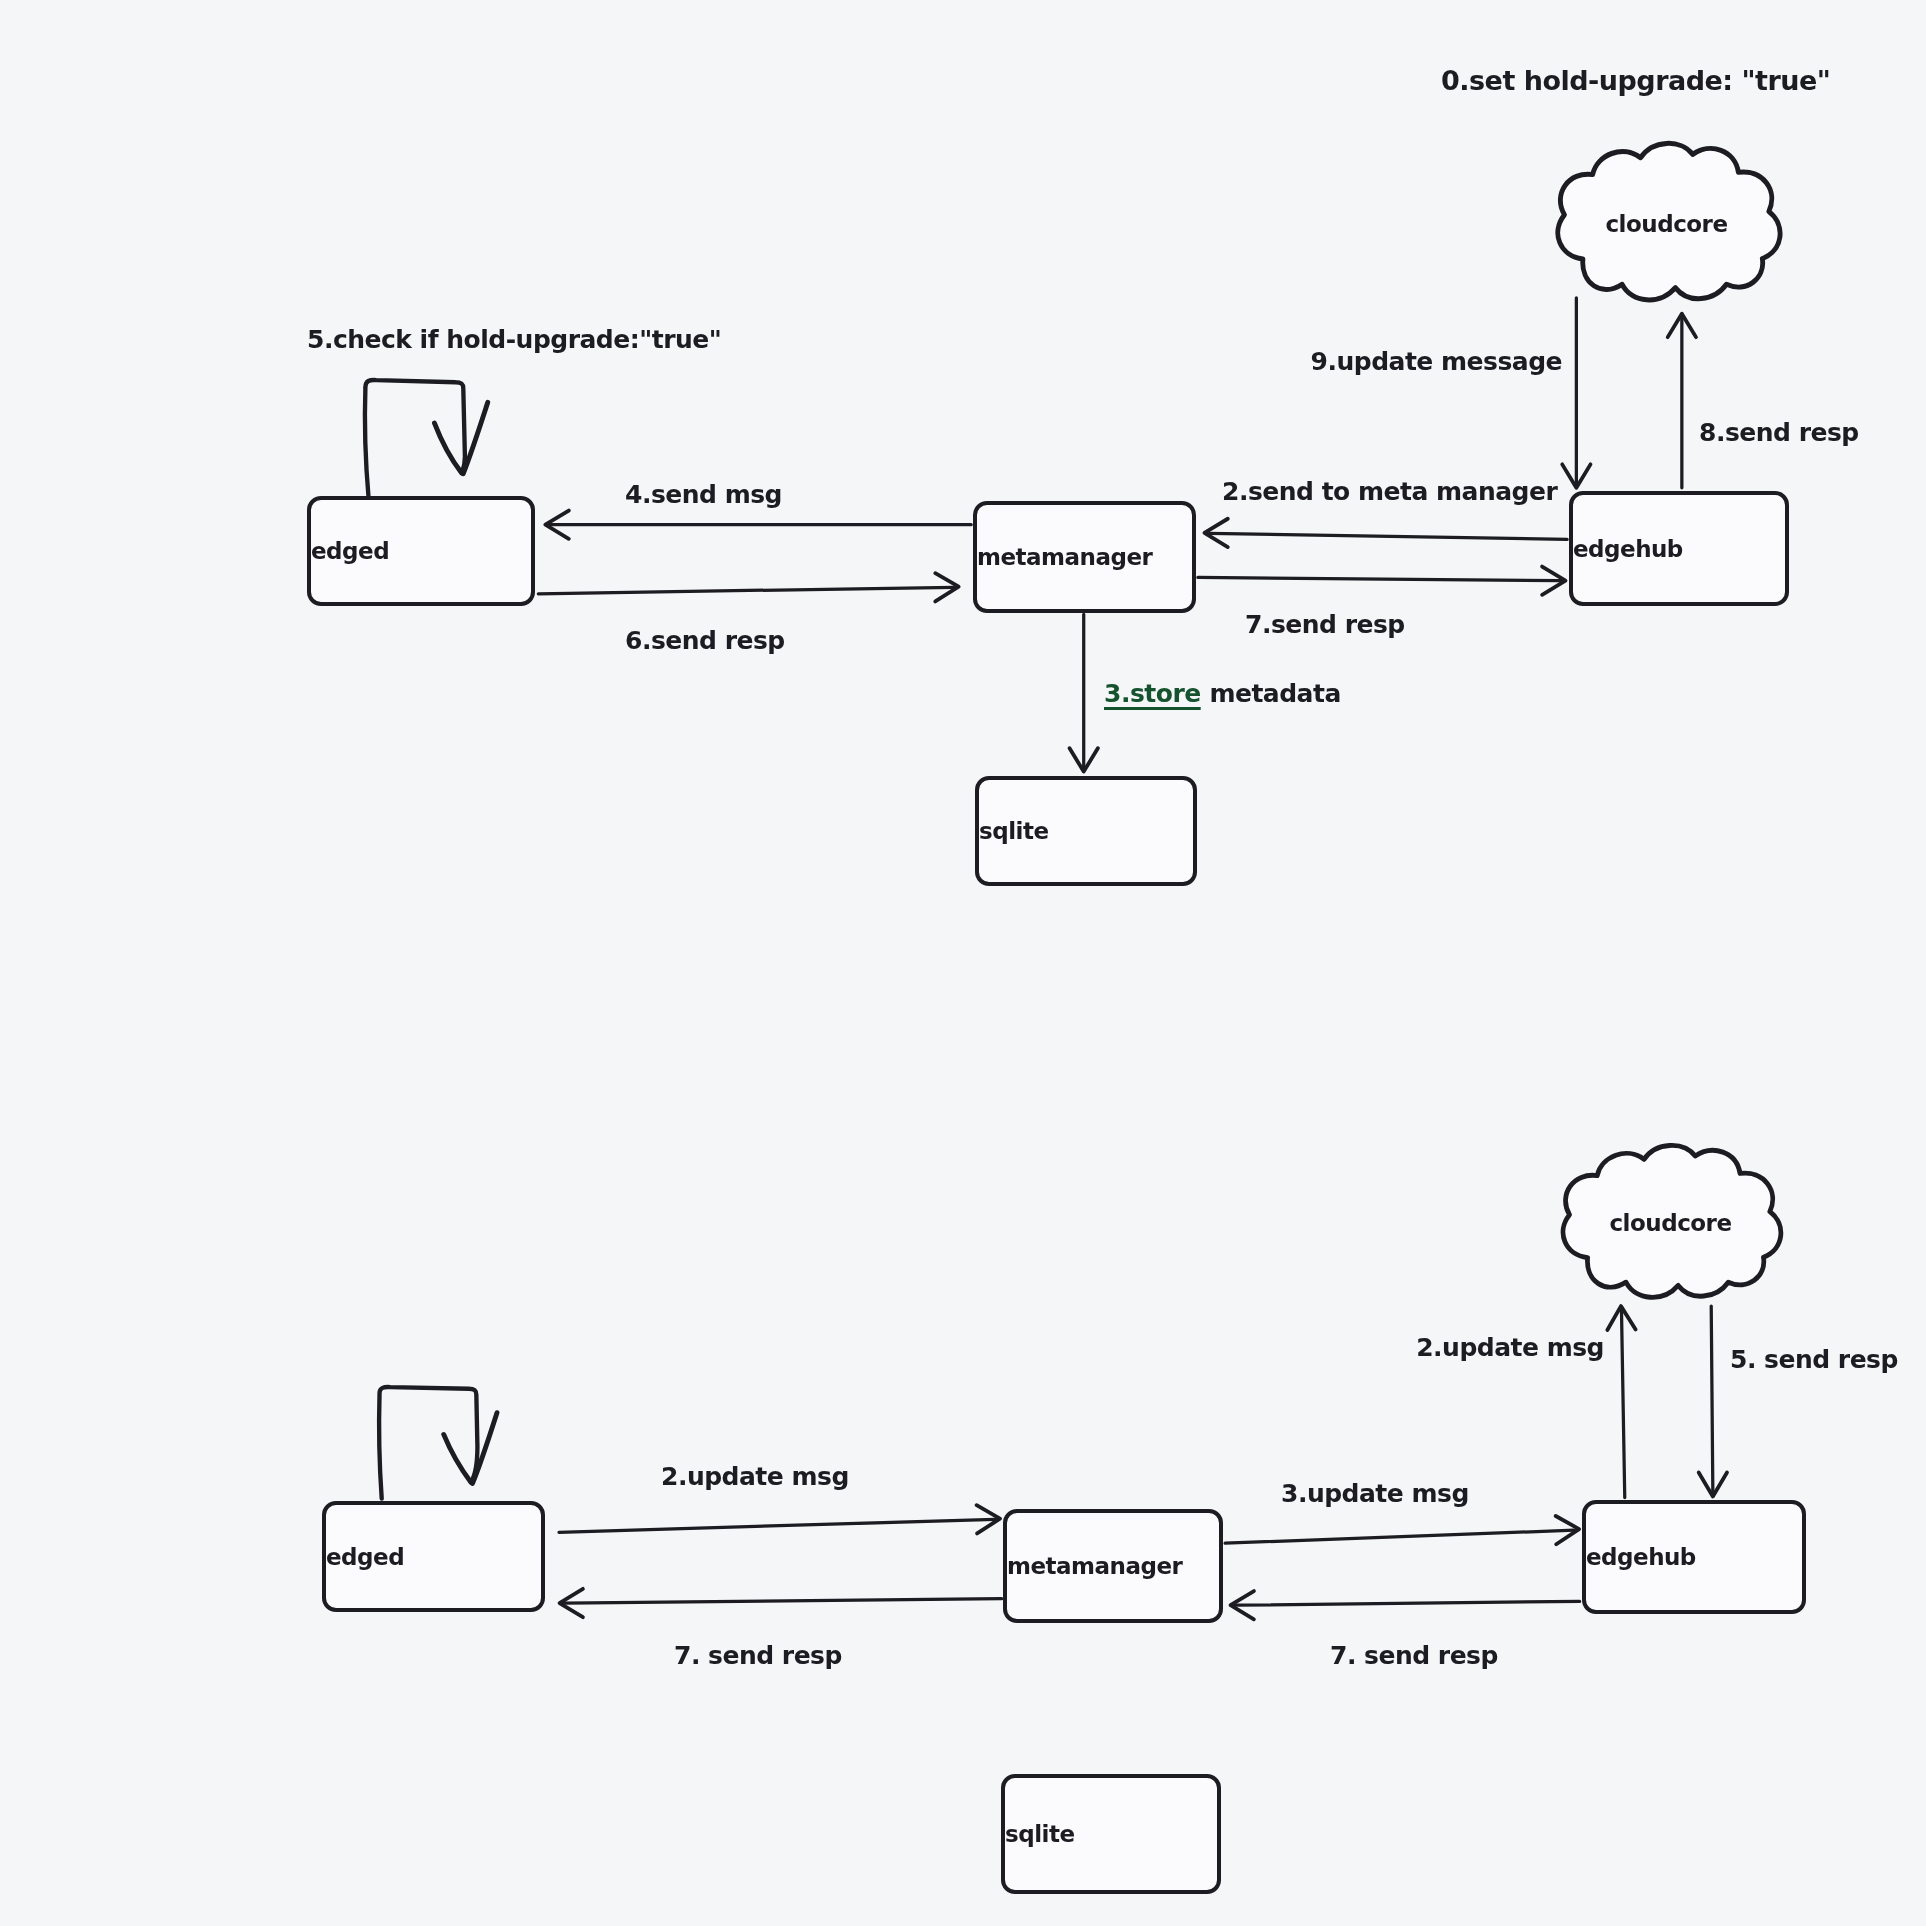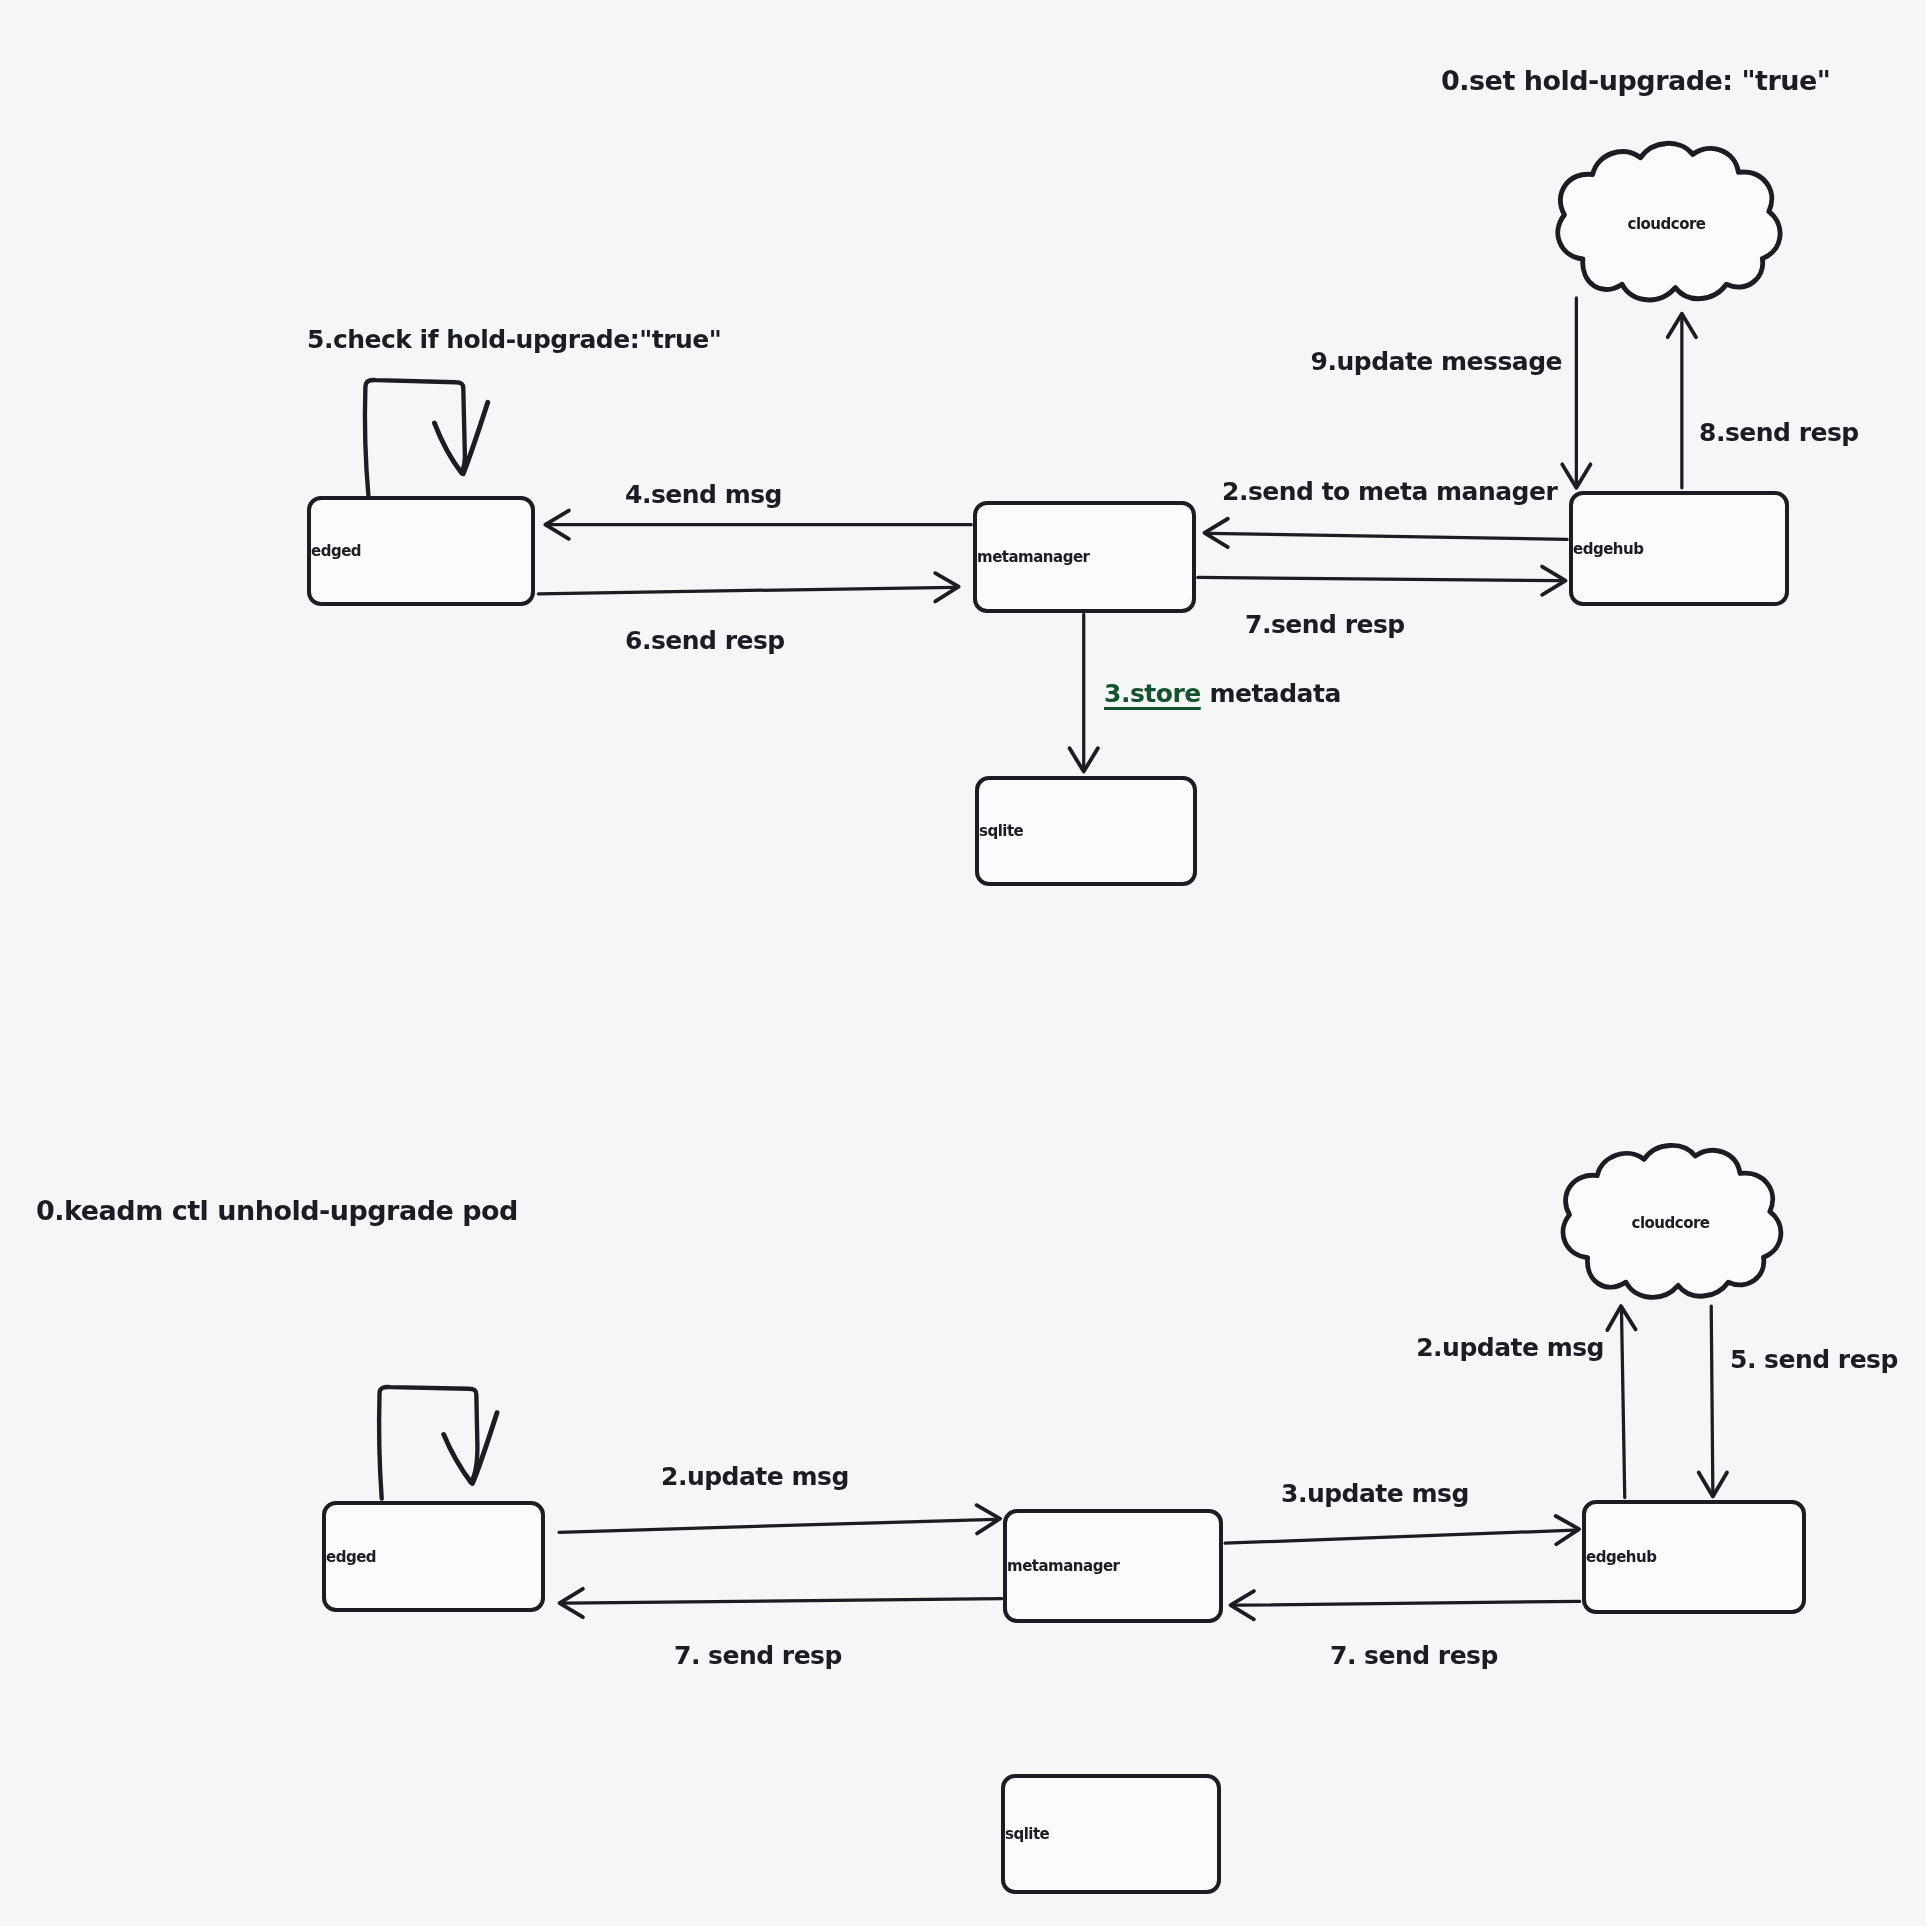--- a/index.html
+++ b/index.html
@@ -15,21 +15,21 @@
   .shape{fill:#fbfbfd;stroke:#1c1c22;stroke-linejoin:round;}
   .node{
     position:absolute;
     border:4.4px solid #1c1c22;
     border-radius:14px;
     background:#fbfbfd;
     display:flex;align-items:center;
     box-sizing:border-box;
   }
   .node-label,.cloud-label{
-    font-weight:700;font-size:15px;color:#1c1c22;letter-spacing:-0.5px;white-space:nowrap;
+    font-weight:700;font-size:23px;color:#1c1c22;letter-spacing:-0.5px;white-space:nowrap;
   }
   .cloud-label-wrap{
     position:absolute;display:flex;align-items:center;justify-content:center;
   }
   .lbl{
     position:absolute;
     font-weight:700;font-size:25px;color:#1c1c22;letter-spacing:-0.5px;
     white-space:nowrap;
   }
   .title{font-size:27px;}
@@ -180,21 +180,20 @@
   <div class="node" style="left:1582px;top:1500px;width:224px;height:114px;">
     <span class="node-label">edgehub</span>
   </div>
   <div class="node" style="left:1001px;top:1774px;width:220px;height:120px;">
     <span class="node-label">sqlite</span>
   </div>
   <div class="cloud-label-wrap" style="left:1553px;top:1141px;width:235px;height:163px;">
     <span class="cloud-label">cloudcore</span>
   </div>
 
-  <div class="lbl title" style="left:36px;top:1195px;">0.keadm ctl unhold-upgrade pod</div>
   <div class="lbl" style="left:661px;top:1462px;">2.update msg</div>
   <div class="lbl" style="left:1281px;top:1479px;">3.update msg</div>
   <div class="lbl" style="left:1414px;top:1333px;width:190px;text-align:right;">2.update msg</div>
   <div class="lbl" style="left:1730px;top:1345px;">5. send resp</div>
   <div class="lbl" style="left:1330px;top:1641px;">7. send resp</div>
   <div class="lbl" style="left:674px;top:1641px;">7. send resp</div>
 
 </div>
 
 

